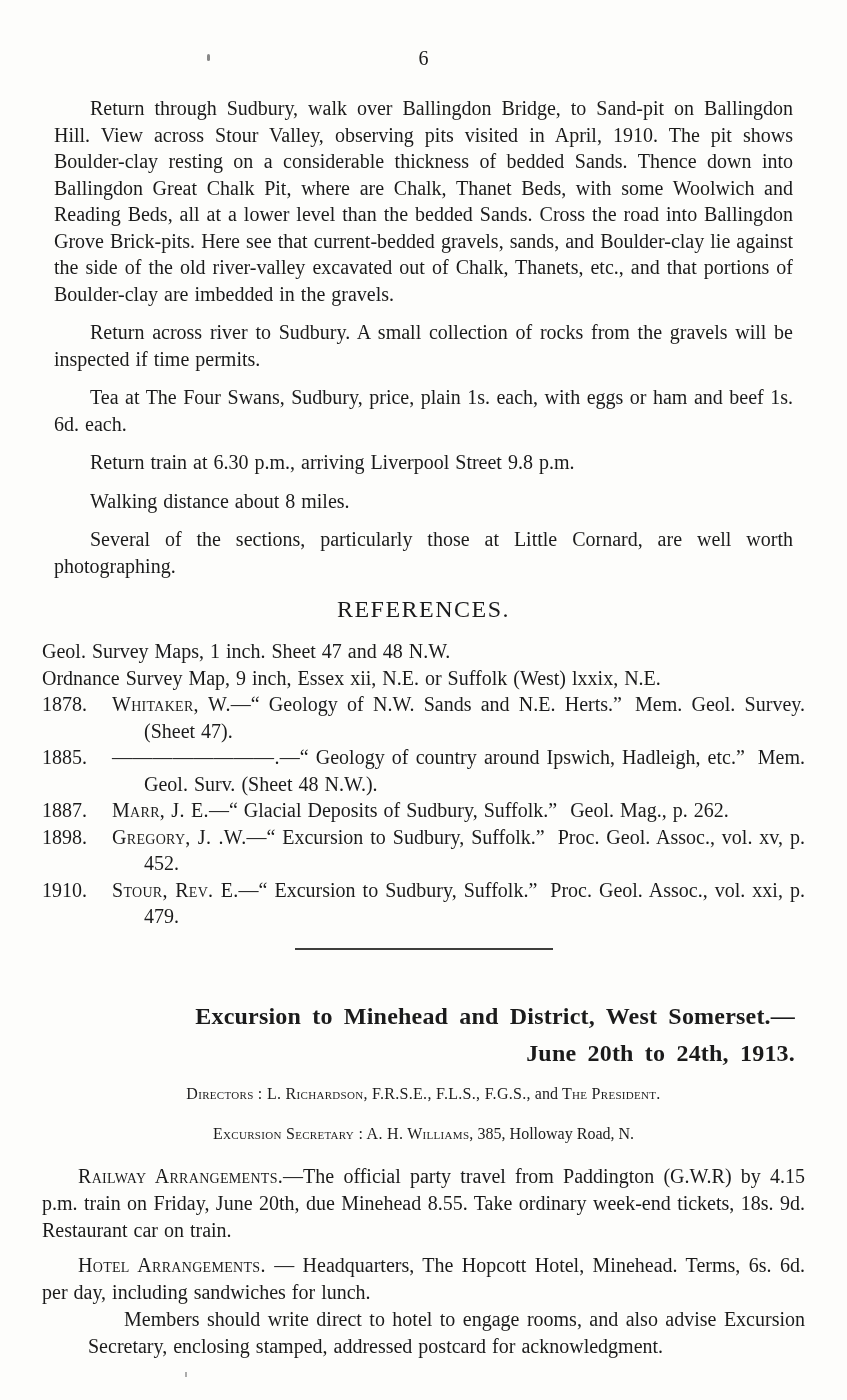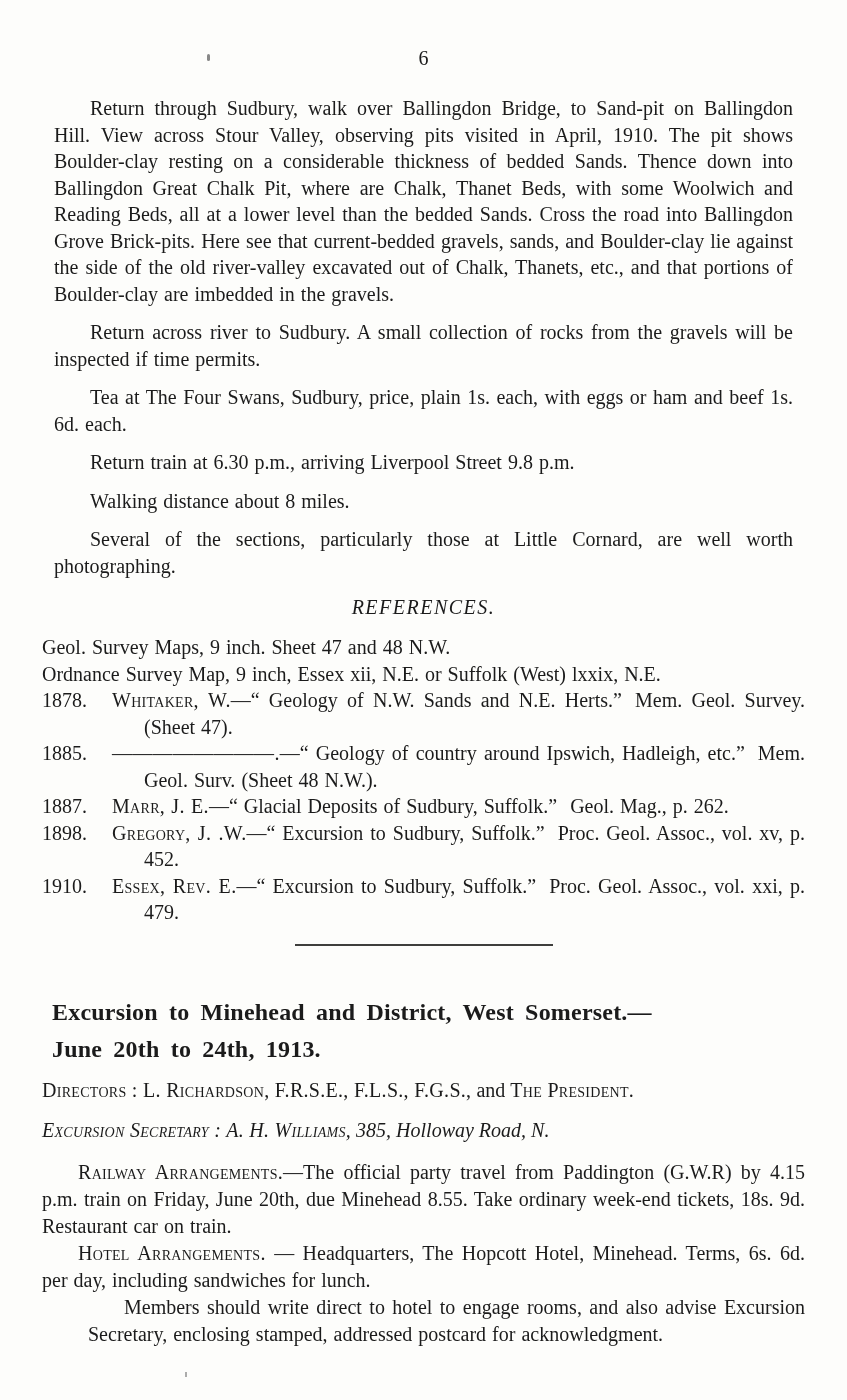--- a/index.html
+++ b/index.html
@@ -51,23 +51,22 @@
     font-size: 20px;
     line-height: 26.5px;
     text-align: justify;
     word-spacing: 1px;
   }
   .indent { text-indent: 36px; }
   .ref-heading {
     margin: 17px 0 15px;
     text-align: center;
     font-weight: normal;
-    font-size: 20px;
+    font-size: 24px;
     letter-spacing: 1.5px;
-    font-style: italic;
   }
   .ref-list { }
   .ref-entry {
     margin: 0;
     font-size: 20px;
     line-height: 26.5px;
     text-align: justify;
     padding-left: 102px;
     text-indent: -102px;
     word-spacing: 1px;
@@ -81,34 +80,35 @@
   .it { }
   .ref-journal { margin-left: 13px; }
   .divider {
     border: none;
     border-top: 2px solid #3e3e3c;
     width: 258px;
     margin: 18px auto 0;
   }
   .mine-title {
     margin: 48px 10px 0;
-    text-align: left;
+    text-align: right;
     font-size: 24px;
     line-height: 37px;
     font-weight: bold;
     word-spacing: 5px;
     letter-spacing: .2px;
   }
   .title-line { display: block; }
   .center-line {
-    font-size: 20px;
+    text-align: center;
+    font-size: 16px;
     line-height: 26px;
   }
   .directors-line { margin: 9px 0 0; }
-  .secretary-line { margin: 14px 0 16px; font-style: italic; }
+  .secretary-line { margin: 14px 0 16px; }
   .lower-par {
     margin: 10px 0 0;
     font-size: 20px;
     line-height: 27px;
     text-align: justify;
     text-indent: 36px;
     word-spacing: 1px;
   }
   .lower-par.tight { margin-top: 0; margin-left: 46px; }
 </style>
@@ -126,46 +126,46 @@
     <p class="body-par indent" style="margin-top:24px">Return through Sudbury, walk over Ballingdon Bridge, to Sand-pit on Ballingdon Hill.  View across Stour Valley, observing pits visited in April, 1910.  The pit shows Boulder-clay resting on a considerable thickness of bedded Sands.  Thence down into Ballingdon Great Chalk Pit, where are Chalk, Thanet Beds, with some Woolwich and Reading Beds, all at a lower level than the bedded Sands.  Cross the road into Ballingdon Grove Brick-pits.  Here see that current-bedded gravels, sands, and Boulder-clay lie against the side of the old river-valley excavated out of Chalk, Thanets, etc., and that portions of Boulder-clay are imbedded in the gravels.</p>
     <p class="body-par indent">Return across river to Sudbury.  A small collection of rocks from the gravels will be inspected if time permits.</p>
     <p class="body-par indent">Tea at The Four Swans, Sudbury, price, plain 1s. each, with eggs or ham and beef 1s. 6d. each.</p>
     <p class="body-par indent">Return train at 6.30 p.m., arriving Liverpool Street 9.8 p.m.</p>
     <p class="body-par indent">Walking distance about 8 miles.</p>
     <p class="body-par indent">Several of the sections, particularly those at Little Cornard, are well worth photographing.</p>
 
     <h2 class="ref-heading">REFERENCES.</h2>
 
     <div class="ref-list">
-      <div class="ref-entry">Geol. Survey Maps, 9 inch.  Sheet 47 and 48 N.W.</div>
+      <div class="ref-entry">Geol. Survey Maps, 1 inch.  Sheet 47 and 48 N.W.</div>
       <div class="ref-entry">Ordnance Survey Map, 9 inch, Essex xii, N.E. or Suffolk (West) lxxix, N.E.</div>
 
       <div class="ref-entry"><span class="ref-year">1878.</span><span class="sc">Whitaker, W.</span><span>—“ Geology of N.W. Sands and N.E. Herts.”</span><span class="it ref-journal">Mem. Geol. Survey.</span><span> (Sheet 47).</span></div>
 
       <div class="ref-entry"><span class="ref-year">1885.</span><span class="sc">————————.</span><span>—“ Geology of country around Ipswich, Hadleigh, etc.”</span><span class="it ref-journal">Mem. Geol. Surv.</span><span> (Sheet 48 N.W.).</span></div>
 
       <div class="ref-entry"><span class="ref-year">1887.</span><span class="sc">Marr, J. E.</span><span>—“ Glacial Deposits of Sudbury, Suffolk.”</span><span class="it ref-journal">Geol. Mag.,</span><span> p. 262.</span></div>
 
       <div class="ref-entry"><span class="ref-year">1898.</span><span class="sc">Gregory, J. .W.</span><span>—“ Excursion to Sudbury, Suffolk.”</span><span class="it ref-journal">Proc. Geol. Assoc.,</span><span> vol. xv, p. 452.</span></div>
 
-      <div class="ref-entry"><span class="ref-year">1910.</span><span class="sc">Essex, Rev. E.</span><span>—“ Excursion to Sudbury, Suffolk.”</span><span class="it ref-journal">Proc. Geol. Assoc.,</span><span> vol. xxi, p. 479.</span></div>
+      <div class="ref-entry"><span class="ref-year">1910.</span><span class="sc">Stour, Rev. E.</span><span>—“ Excursion to Sudbury, Suffolk.”</span><span class="it ref-journal">Proc. Geol. Assoc.,</span><span> vol. xxi, p. 479.</span></div>
 
     </div>
 
     <hr class="divider">
 
     <h1 class="mine-title">
         <span class="title-line">Excursion to Minehead and District, West Somerset.—</span>
         <span class="title-line">June 20th to 24th, 1913.</span>
       </h1>
 
     <p class="center-line directors-line"><span class="sc">Directors : L. Richardson, F.R.S.E., F.L.S., F.G.S.,</span><span> and </span><span class="sc">The President.</span></p>
 
     <p class="center-line secretary-line"><span class="sc">Excursion Secretary : A. H. Williams,</span><span> 385, Holloway Road, N.</span></p>
 
     <p class="lower-par" style="margin-top:16px"><span class="sc">Railway Arrangements.</span><span>—The official party travel from Paddington (G.W.R) by 4.15 p.m. train on Friday, June 20th, due Minehead 8.55.  Take ordinary week-end tickets, 18s. 9d.  Restaurant car on train.</span></p>
 
-    <p class="lower-par" style="margin-top:0"><span class="sc">Hotel Arrangements.</span><span> — Headquarters, The Hopcott Hotel, Minehead. Terms, 6s. 6d. per day, including sandwiches for lunch.</span></p>
+    <p class="lower-par" style="margin-top:8px"><span class="sc">Hotel Arrangements.</span><span> — Headquarters, The Hopcott Hotel, Minehead. Terms, 6s. 6d. per day, including sandwiches for lunch.</span></p>
 
     <p class="lower-par tight">Members should write direct to hotel to engage rooms, and also advise Excursion Secretary, enclosing stamped, addressed postcard for acknowledgment.</p>
 
   </div>
 </div>
 
 </body></html>

